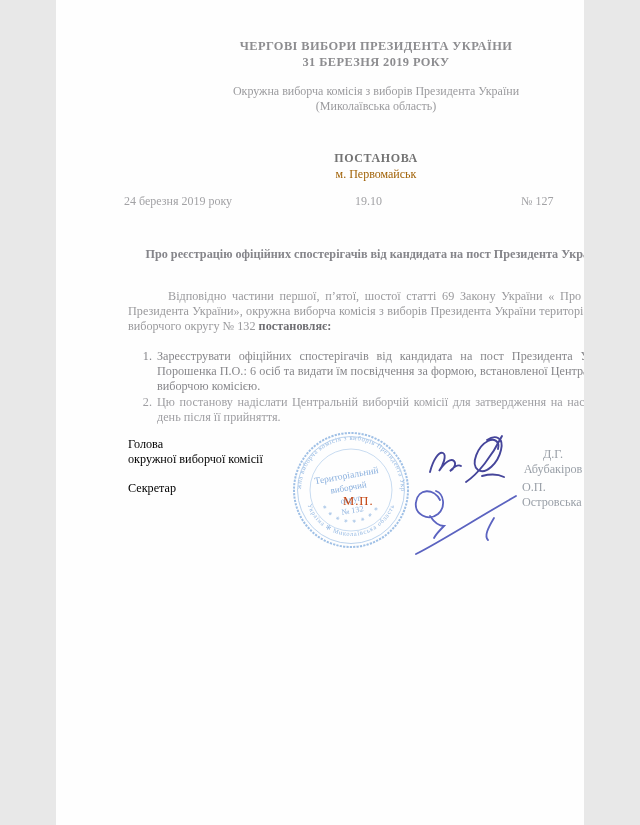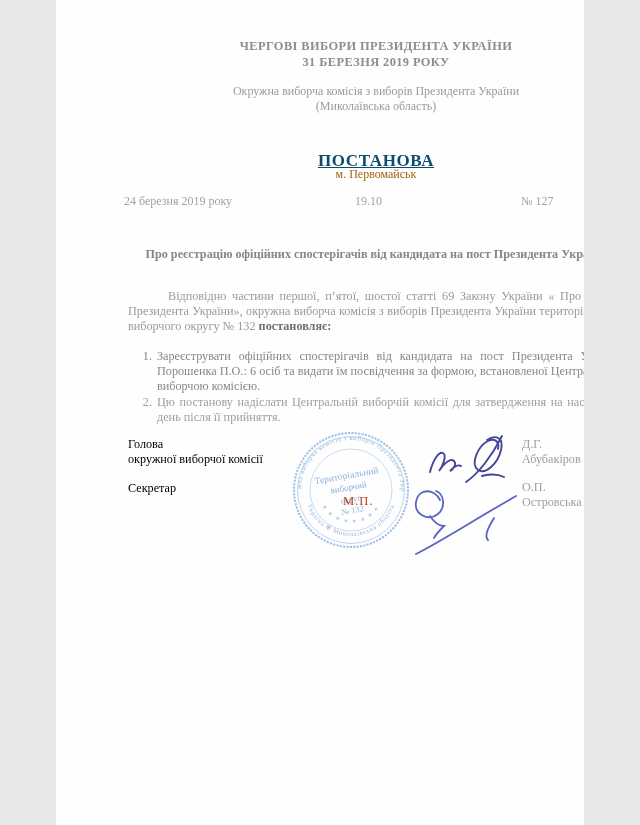--- a/index.html
+++ b/index.html
@@ -6,21 +6,21 @@
   .page{
     position:relative;width:528px;height:825px;background:#fefefe;
     font-family:"Liberation Serif","DejaVu Serif",serif;
     overflow:hidden;margin:0 auto;
     color:#98989b;
   }
   .abs{position:absolute;}
   .center{text-align:center;}
   .hdr{font-weight:bold;font-size:12.4px;letter-spacing:0.4px;color:#8d8d90;line-height:16px;}
   .comm{font-size:12px;color:#9b9b9e;line-height:14.5px;}
-  .doctype{font-weight:bold;font-size:17px;letter-spacing:0.6px;color:#0c4a6e;text-decoration:underline;}
+  .doctype{font-weight:bold;font-size:12px;letter-spacing:0.6px;color:#737373;}
   .city{font-size:12px;color:#a16207;}
   .meta{font-size:12px;color:#a2a2a5;}
   .title{font-weight:bold;font-size:12.2px;color:#85858a;line-height:15px;}
   .body-text{font-size:12.2px;text-align:justify;line-height:15px;color:#9a9a9d;}
   .indent{text-indent:40px;}
   .bold-word{font-weight:bold;color:#6e6e72;}
   ol.resolutions{margin:0;padding:0 0 0 27px;}
   ol.resolutions li{margin:0 0 1px 0;padding-left:2px;text-align:justify;line-height:15px;font-size:12.2px;}
   ol.resolutions li:nth-child(1){color:#87878b;}
   ol.resolutions li:nth-child(2){color:#9e9ea2;}
@@ -124,16 +124,16 @@
     <svg width="120" height="82" viewBox="0 0 120 82">
       <g fill="none" stroke="#5b63c0" stroke-width="1.8" stroke-linecap="round">
         <path d="M32,18 C26,6 10,6 8,20 C6,32 20,40 30,32 C38,25 36,12 28,9"></path>
         <path d="M22,34 C26,40 30,44 36,44 C32,48 28,52 26,56"></path>
         <path d="M8,72 C32,60 66,38 108,14"></path>
         <path d="M86,36 C80,46 76,54 80,58"></path>
       </g>
     </svg>
   </div>
 
-  <div class="abs sig-name" style="left:466px;top:437px;">Д.Г. Абубакіров</div>
+  <div class="abs sig-name" style="left:466px;top:447px;text-align:center;">Д.Г. Абубакіров</div>
   <div class="abs sig-name" style="left:466px;top:480px;">О.П. Островська</div>
 
 </div>
 
 </body></html>

